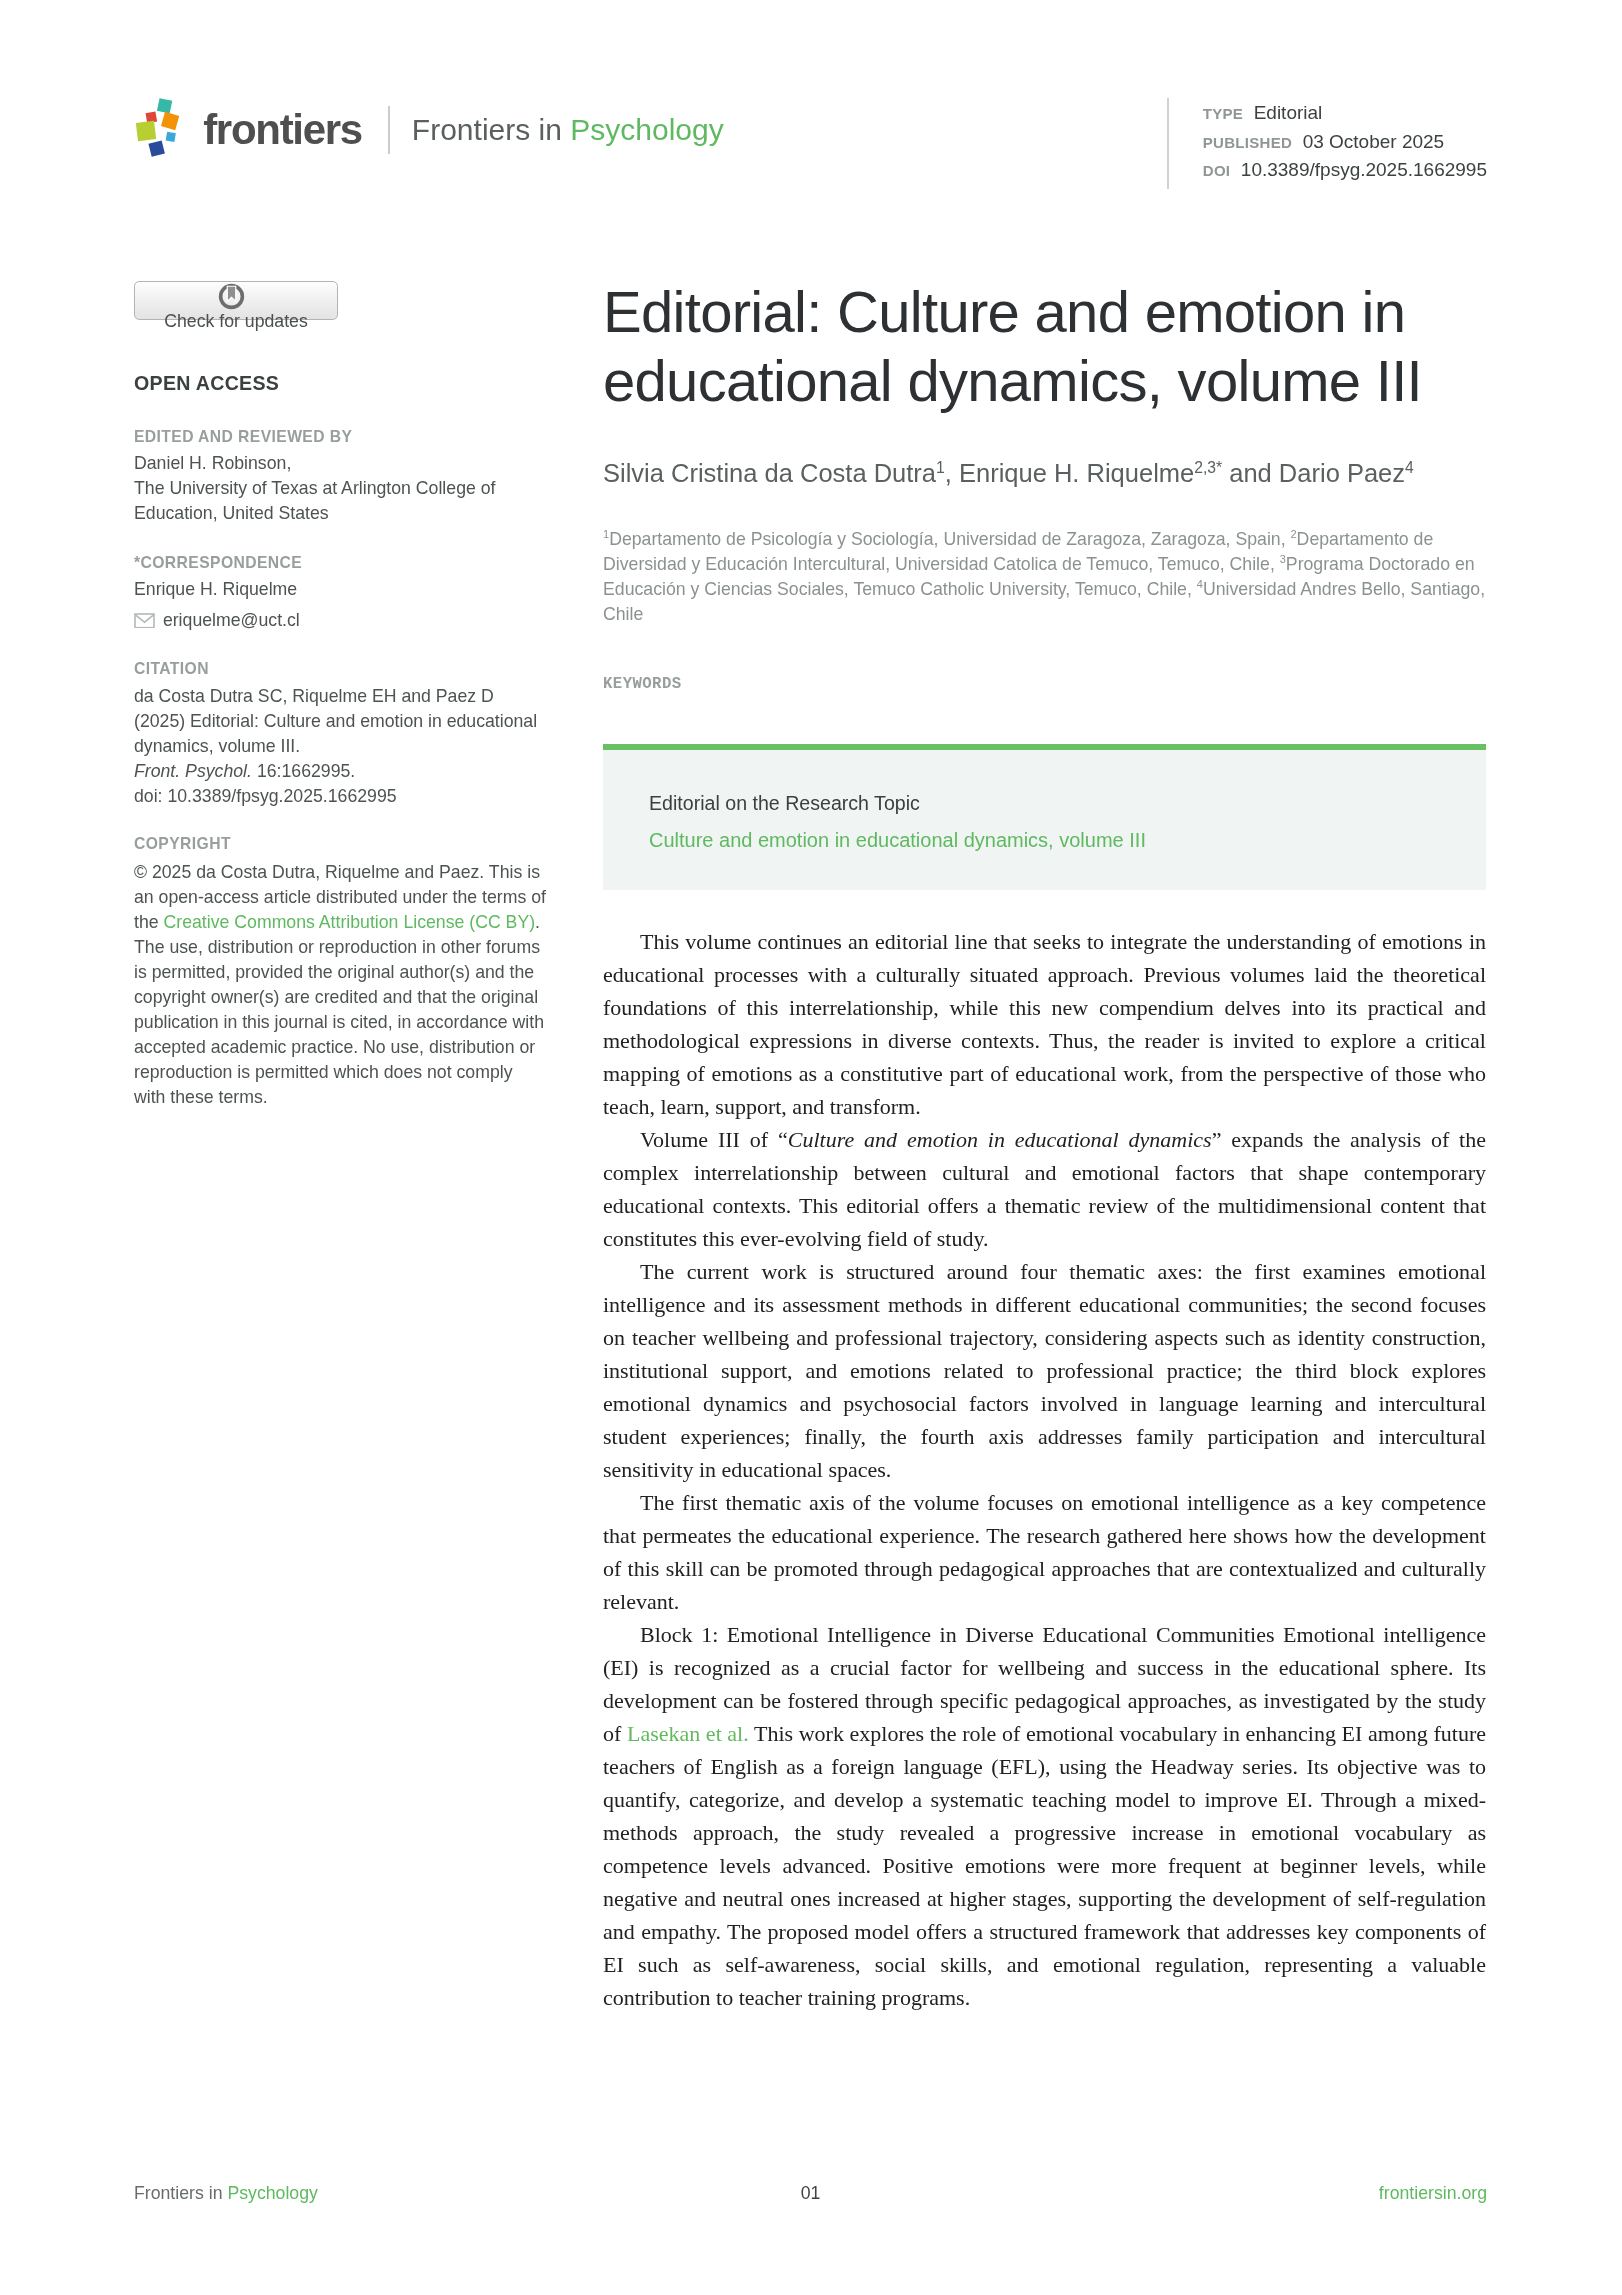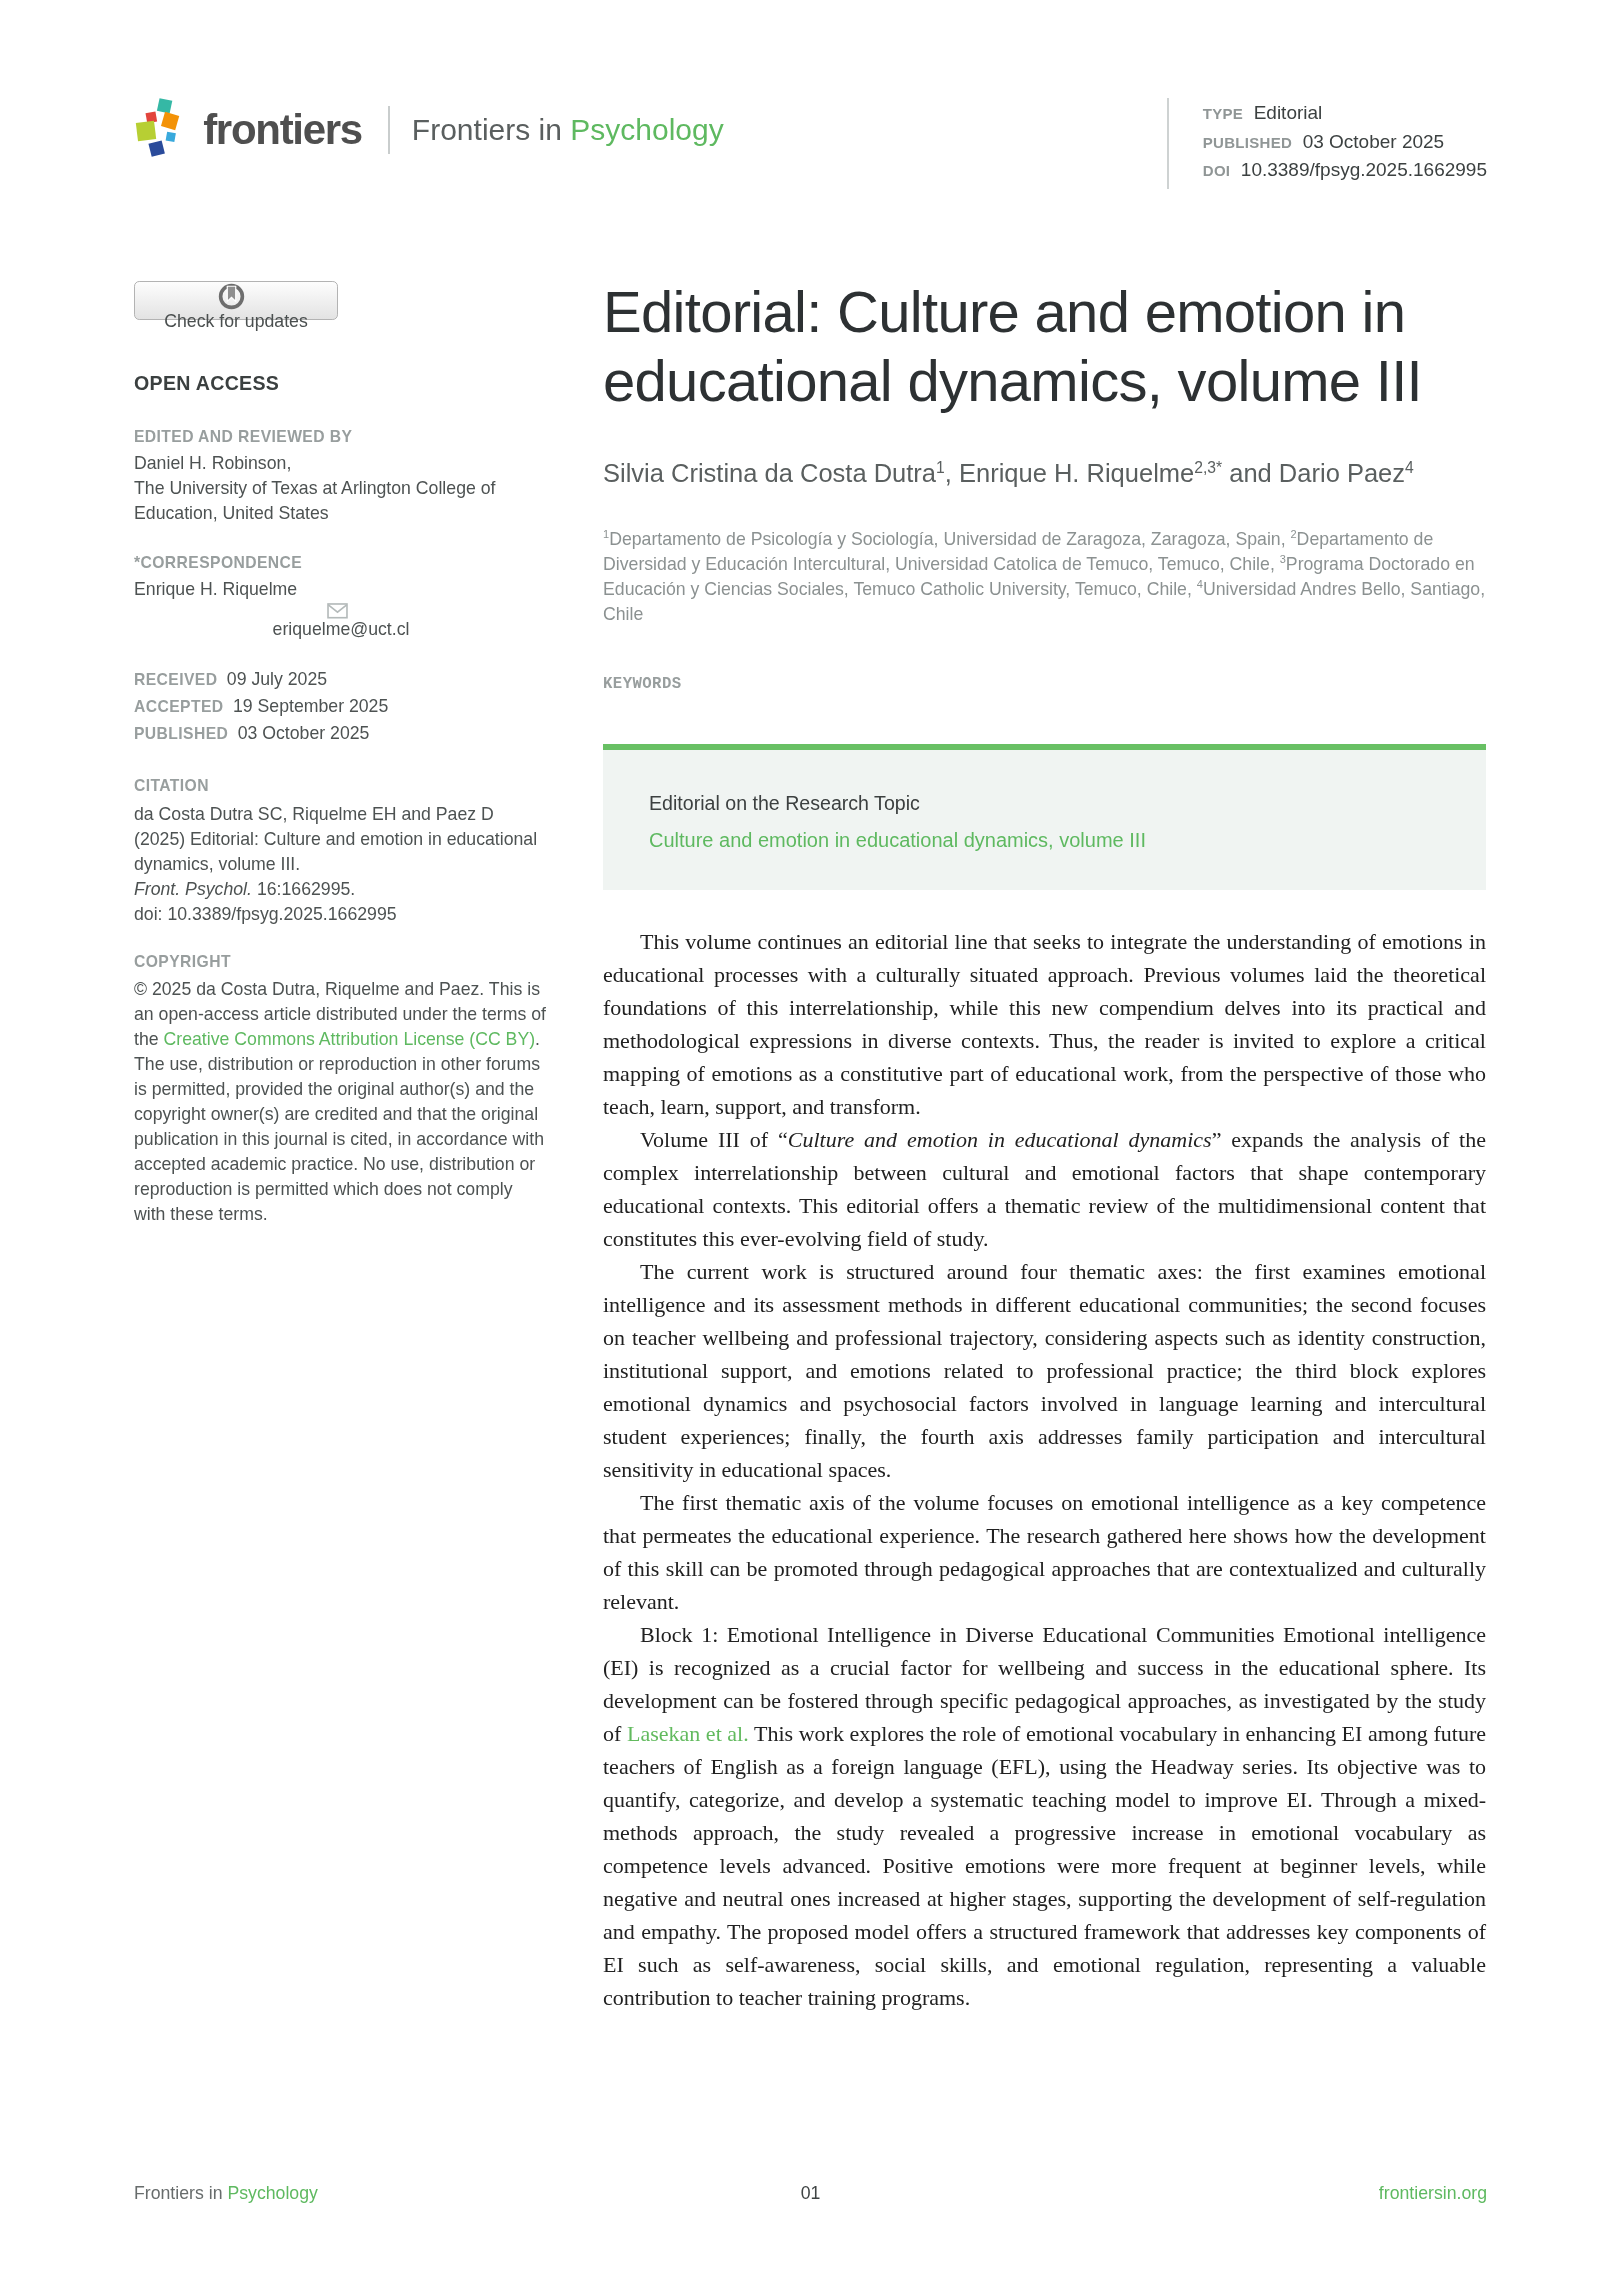--- a/index.html
+++ b/index.html
@@ -29,21 +29,21 @@
   .check-btn .cb-label{font-size:17.7px;color:#4a4f4f;white-space:nowrap;}
 
   .open-access{margin-top:52px;font-size:19.6px;font-weight:bold;color:#3b4040;letter-spacing:0.3px;}
 
   .sb-label{font-size:15.7px;font-weight:bold;color:#989e9e;letter-spacing:0.4px;}
   .sb-text{font-size:17.7px;color:#4d5252;line-height:25px;}
   .sb-edited{margin-top:33px;}
   .sb-edited .sb-text{margin-top:5.2px;}
   .sb-corr{margin-top:27.5px;}
   .sb-corr .sb-text{margin-top:5.2px;}
-  .email-row{display:flex;align-items:center;margin-top:1px;flex-direction:column;}
+  .email-row{display:flex;align-items:center;margin-top:8px;}
   .email-row .env-icon{width:21px;height:15.7px;margin-right:7.9px;flex:0 0 auto;}
   .email-row .email-text{font-size:17.7px;color:#4d5252;}
   .sb-dates{margin-top:27.5px;}
   .date-row{line-height:25px;}
   .date-row .sb-label{margin-right:6.5px;}
   .date-row .date-value{font-size:17.7px;color:#4d5252;}
   .sb-citation{margin-top:29px;}
   .sb-citation .sb-text{margin-top:6.5px;}
   .sb-copyright{margin-top:26px;}
   .sb-copyright .sb-text{margin-top:6.5px;}
@@ -136,34 +136,20 @@
       <div class="sb-text">Enrique H. Riquelme</div>
       <div class="email-row">
         <svg class="env-icon" viewBox="0 0 32 24">
           <rect x="1.5" y="1.5" width="29" height="21" fill="none" stroke="#b4baba" stroke-width="2.5"></rect>
           <path d="M2 3 L16 14 L30 3" fill="none" stroke="#b4baba" stroke-width="2.5"></path>
         </svg>
         <span class="email-text">eriquelme@uct.cl</span>
       </div>
     </div>
 
-    <div class="sb-dates">
-      <div class="date-row">
-        <span class="sb-label">RECEIVED</span>
-        <span class="date-value">09 July 2025</span>
-      </div>
-      <div class="date-row">
-        <span class="sb-label">ACCEPTED</span>
-        <span class="date-value">19 September 2025</span>
-      </div>
-      <div class="date-row">
-        <span class="sb-label">PUBLISHED</span>
-        <span class="date-value">03 October 2025</span>
-      </div>
-    </div>
 
     <div class="sb-citation">
       <div class="sb-label">CITATION</div>
       <div class="sb-text"><span>da Costa Dutra SC, Riquelme EH and Paez D</span><br><span>(2025) Editorial: Culture and emotion in educational dynamics, volume III.</span><br><span class="it">Front. Psychol.</span><span> 16:1662995.</span><br><span>doi: 10.3389/fpsyg.2025.1662995</span></div>
     </div>
 
     <div class="sb-copyright">
       <div class="sb-label">COPYRIGHT</div>
       <div class="sb-text"><span>© 2025  da Costa Dutra, Riquelme and Paez. This is an open-access article distributed under the terms of the </span><span class="green-link">Creative Commons Attribution License (CC BY)</span><span>. The use, distribution or reproduction in other forums is permitted, provided the original author(s) and the copyright owner(s) are credited and that the original publication in this journal is cited, in accordance with accepted academic practice. No use, distribution or reproduction is permitted which does not comply with these terms.</span></div>
     </div>

